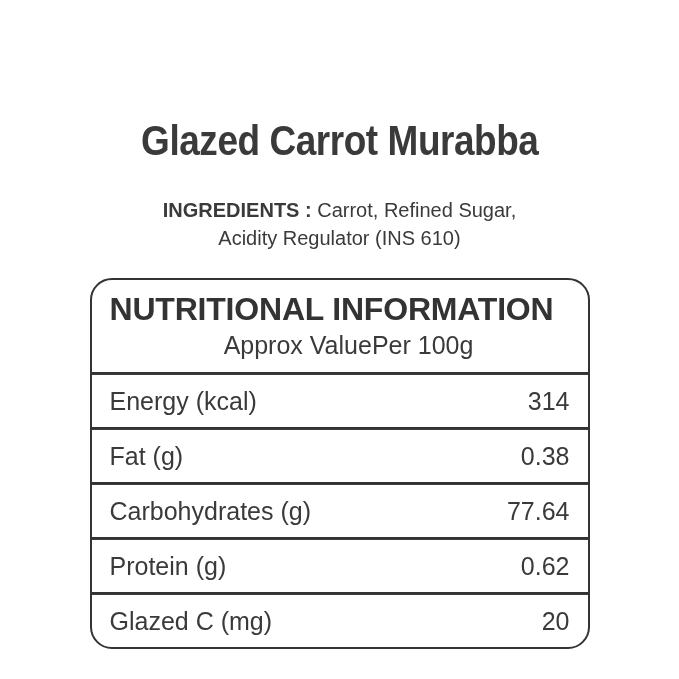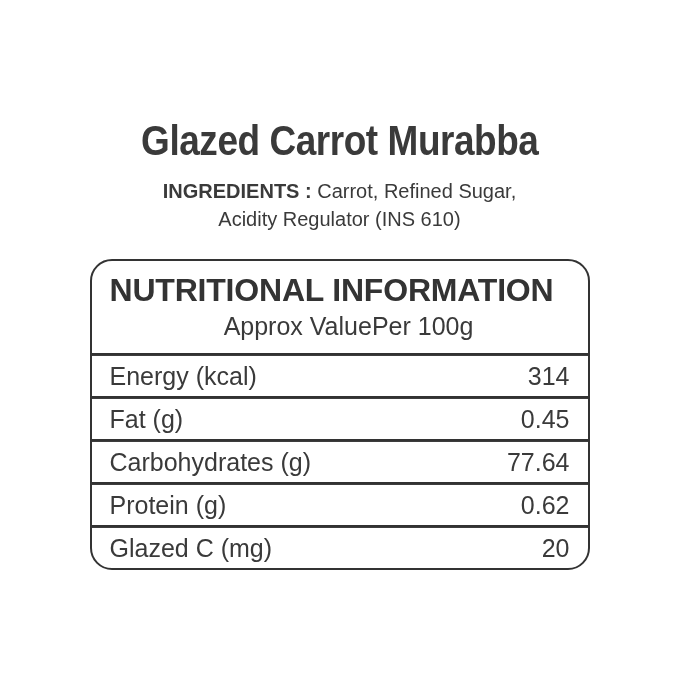--- a/index.html
+++ b/index.html
@@ -22,21 +22,21 @@
     color: #3a3a3a;
     white-space: nowrap;
   }
   .product-title .condense {
     display: inline-block;
     transform: scaleX(0.88);
     transform-origin: 50% 50%;
     letter-spacing: -0.5px;
   }
   .ingredients {
-    margin-top: 13px;
+    margin-top: 32px;
     text-align: center;
     font-size: 20px;
     line-height: 28px;
     color: #3a3a3a;
   }
   .ingredients .ing-label {
     font-weight: bold;
   }
   .panel {
     width: 500px;
@@ -69,21 +69,21 @@
   .sep {
     height: 2px;
     background: #ffffff;
     border-top: 2.5px solid #333333;
     border-bottom: 1.5px solid #3d3d3d;
   }
   .nrow {
     display: flex;
     justify-content: space-between;
     align-items: center;
-    height: 40px;
+    height: 52px;
     padding: 0 18px;
     font-size: 25px;
     color: #3a3a3a;
   }
   .nrow .nvalue { text-align: left; }
 </style>
 </head>
 <body>
 
 <div class="page">
@@ -114,21 +114,21 @@
 
     <div class="nrow">
       <span class="nlabel">Energy (kcal)</span>
       <span class="nvalue">314</span>
     </div>
 
     <div class="sep"></div>
 
     <div class="nrow">
       <span class="nlabel">Fat (g)</span>
-      <span class="nvalue">0.45</span>
+      <span class="nvalue">0.38</span>
     </div>
 
     <div class="sep"></div>
 
     <div class="nrow">
       <span class="nlabel">Carbohydrates (g)</span>
       <span class="nvalue">77.64</span>
     </div>
 
     <div class="sep"></div>

